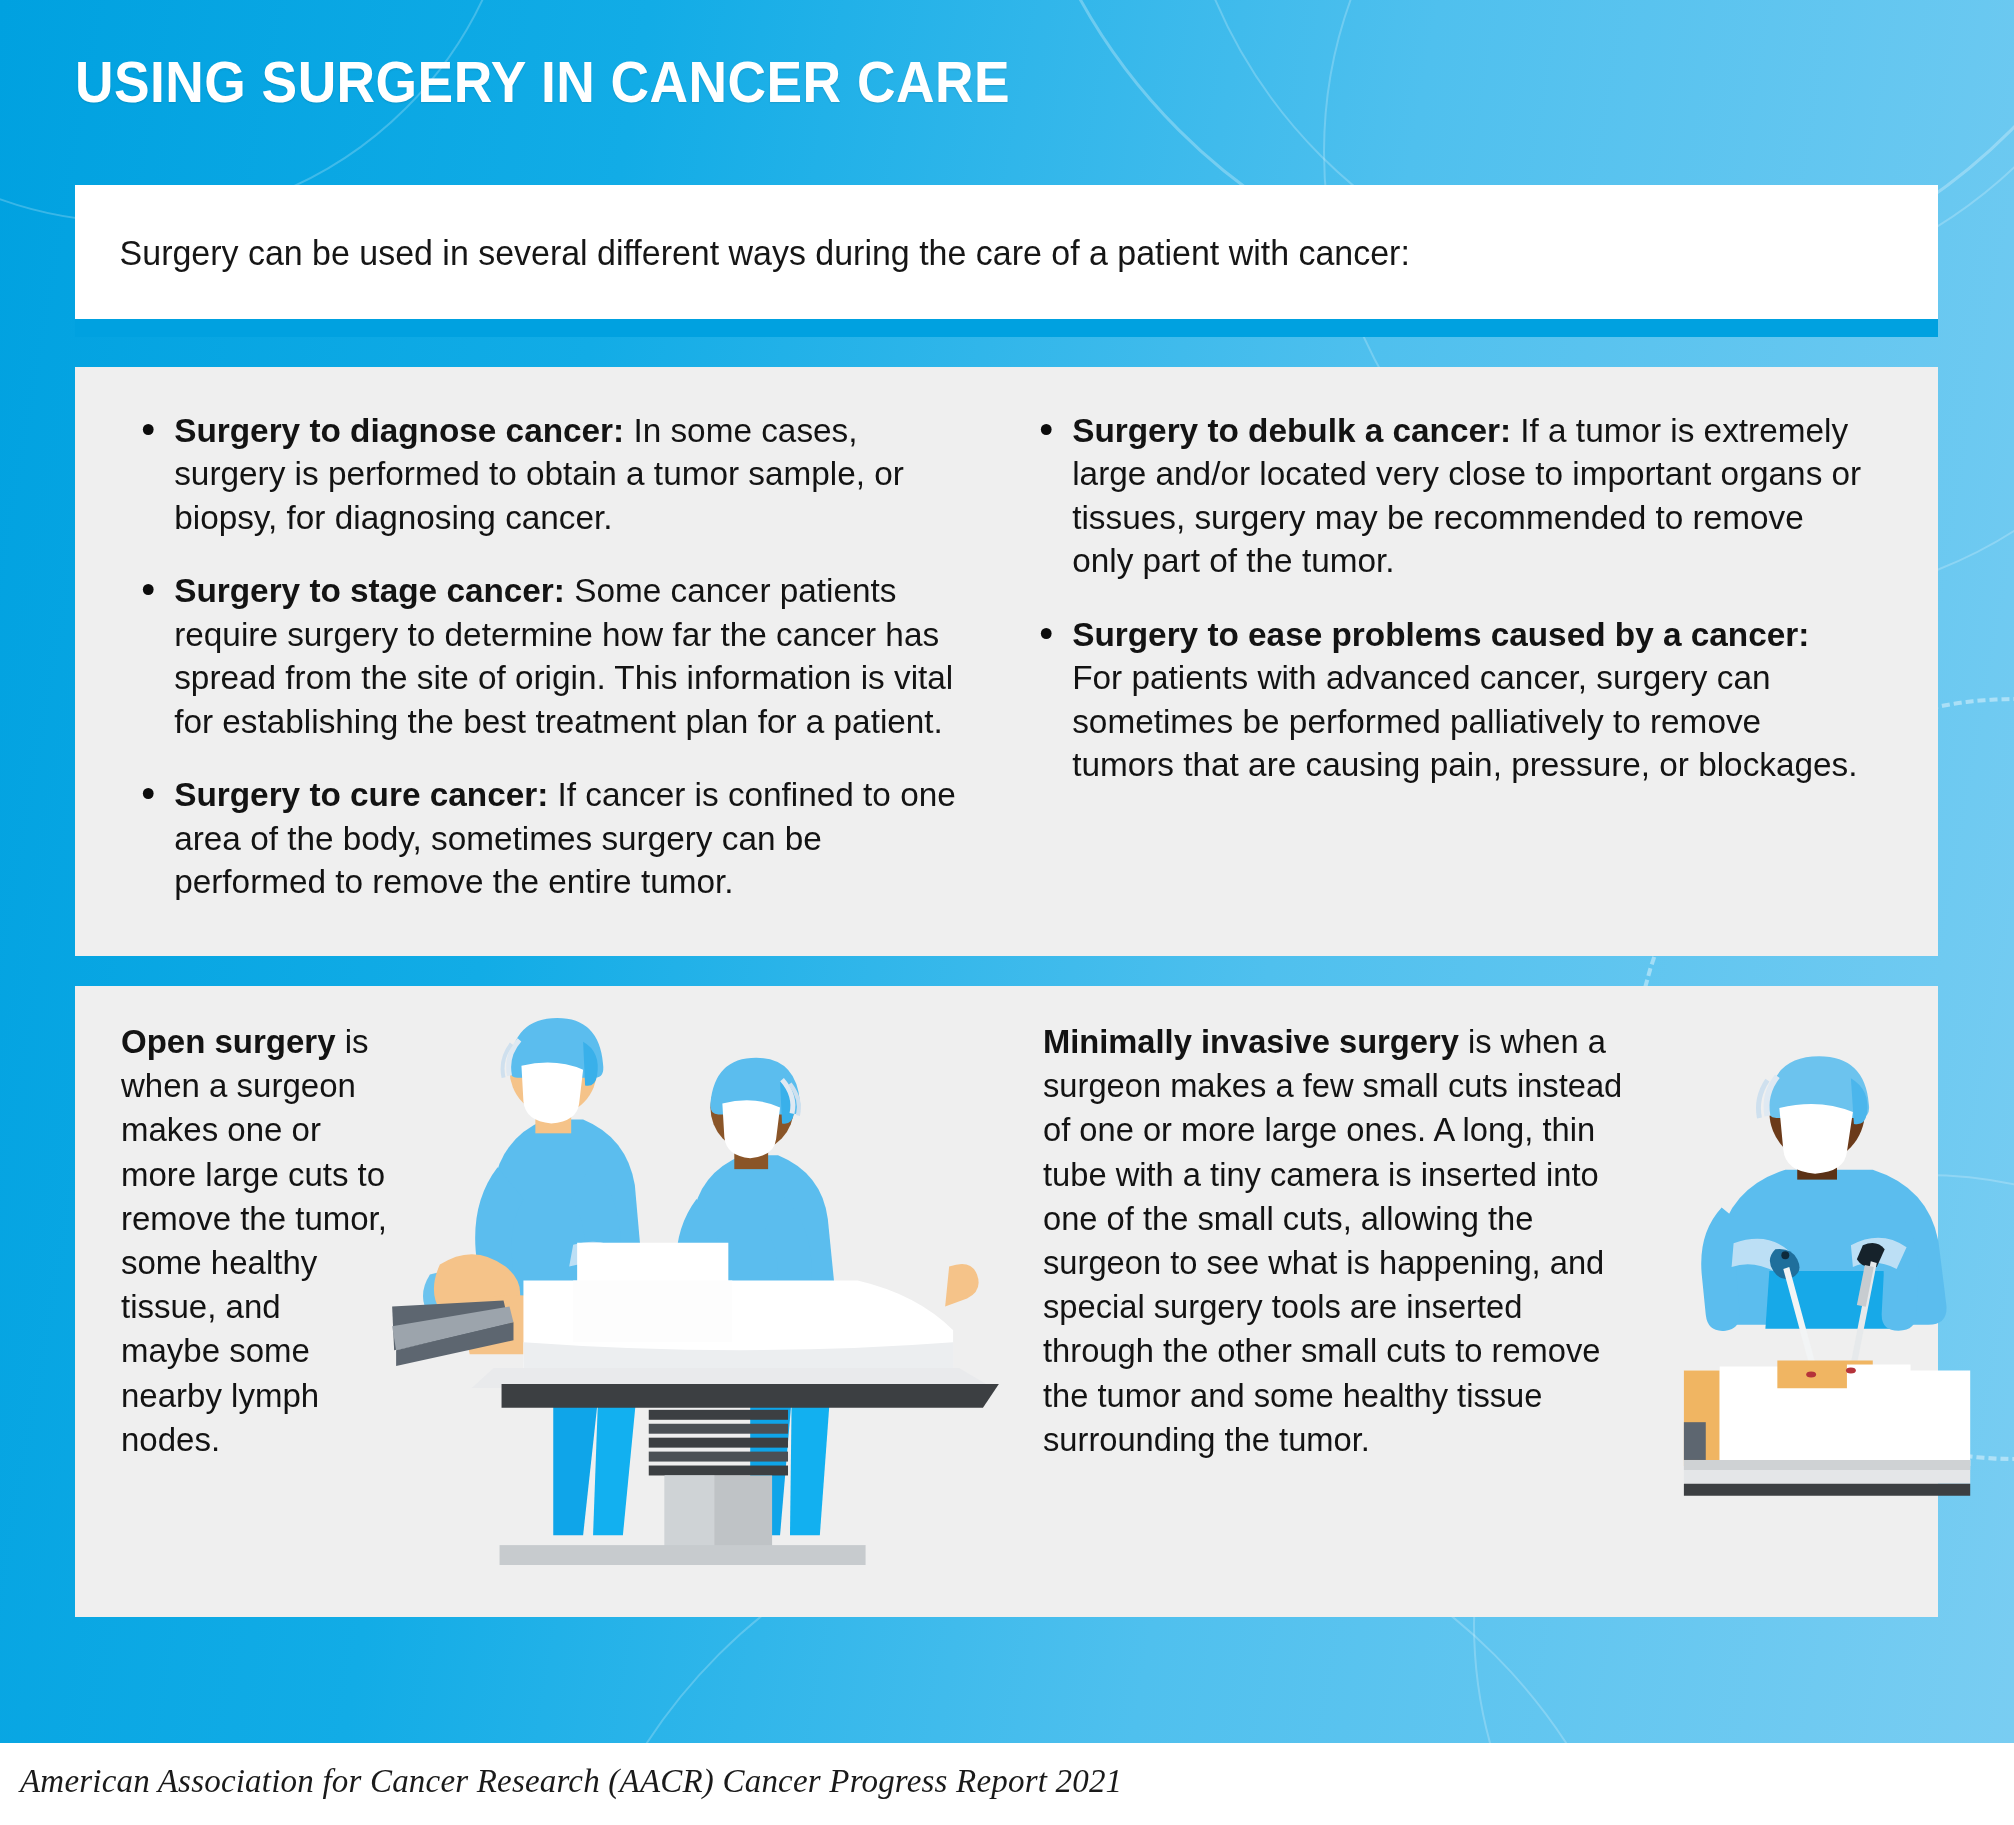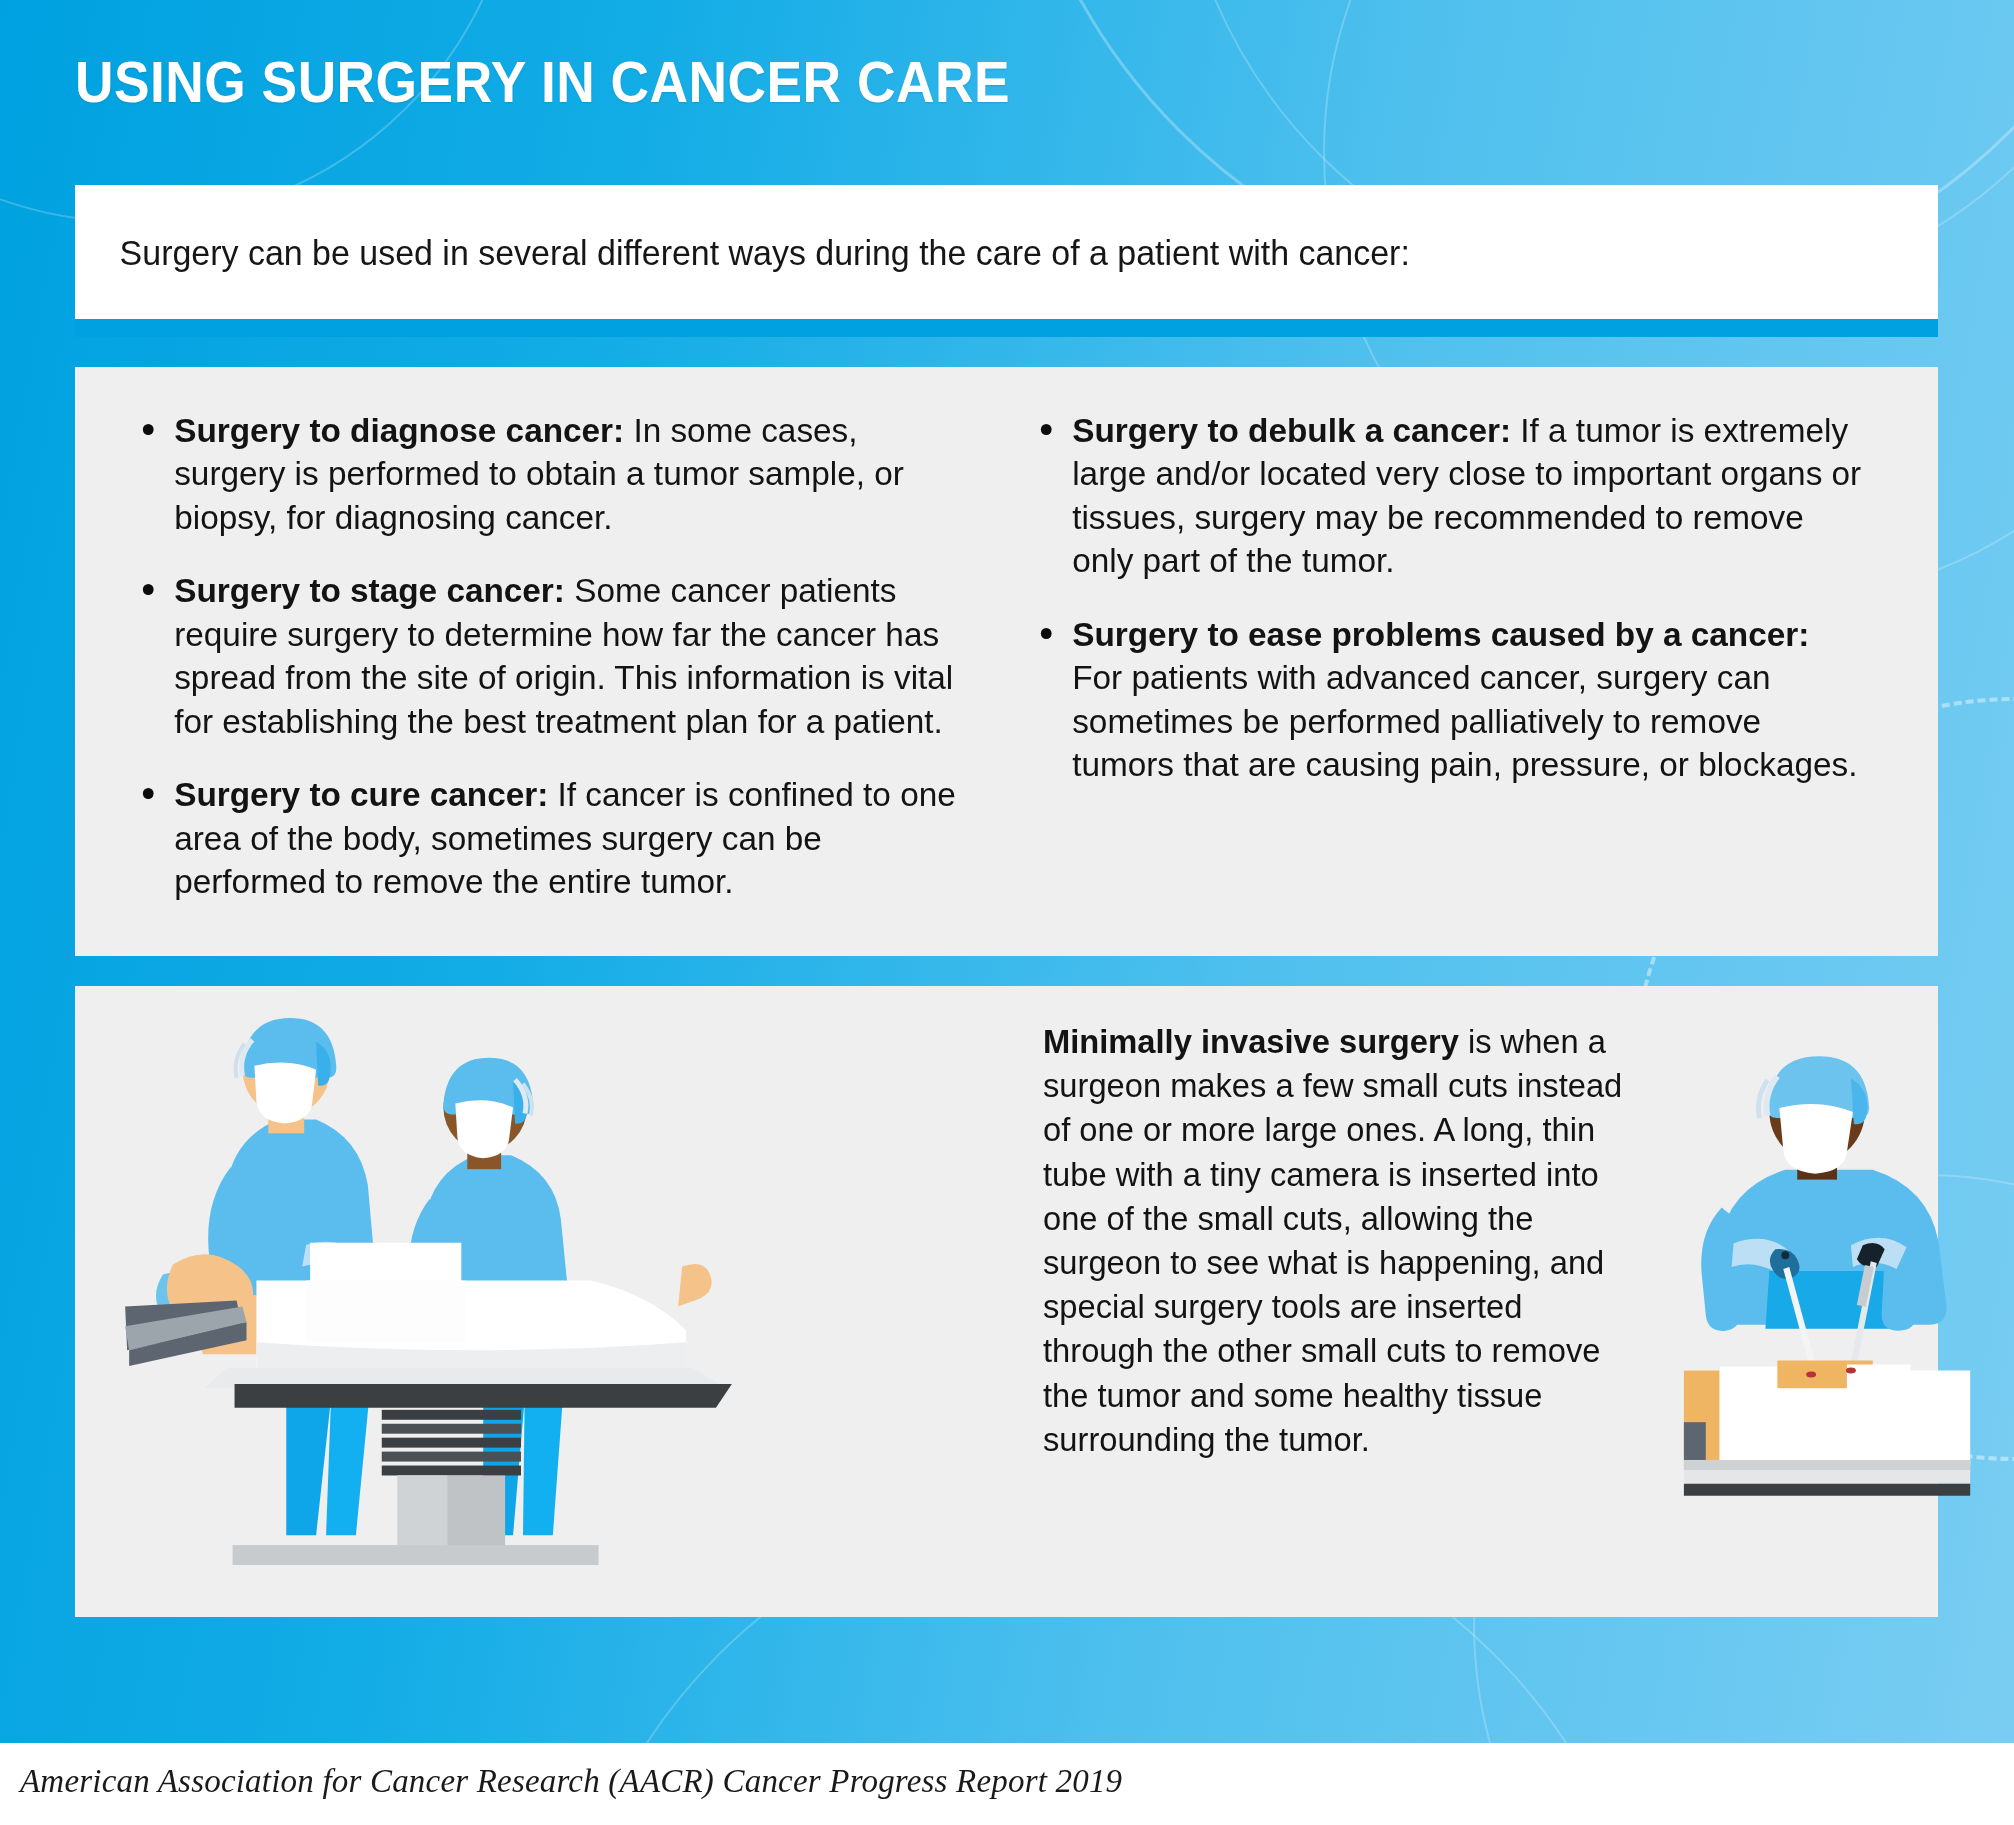--- a/index.html
+++ b/index.html
@@ -154,20 +154,23 @@
         </ul>
       </div>
     </div>
   </div>
 
 
   <div class="band-gray">
     <div class="illus-wrap">
 
       <div class="illus-col left">
+        <div class="caption cap-narrow">
+          <b>Open surgery</b><span> is when a surgeon makes one or more large cuts to remove the tumor, some healthy tissue, and maybe some nearby lymph nodes.</span>
+        </div>
         <div class="art">
           <svg viewBox="0 0 640 560" width="637" height="557" style="position:absolute;left:-10px;top:-12px;">
 
             <path d="M176 365 L224 365 L206 530 L176 530 Z" fill="#0fa5e9"></path>
             <path d="M222 365 L262 365 L246 530 L216 530 Z" fill="#12b0f0"></path>
 
             <path d="M168 112 q-44 18 -52 66 l-12 136 q-2 26 22 28 l122 0 q24 -2 22 -28 l-12 -136 q-8 -48 -52 -66 z" fill="#5bbdee"></path>
 
             <path d="M120 160 q-26 34 -22 84 l6 62 q2 20 20 18 q16 -2 14 -22 l-4 -58 q-1 -30 12 -52 z" fill="#5bbdee"></path>
 
@@ -301,14 +304,14 @@
             <path d="M18 412 l288 0 l0 10 l-288 0 z" fill="#cfd2d4"></path>
           </svg>
         </div>
       </div>
 
     </div>
   </div>
 
 </div>
 
-<div id="footer">American Association for Cancer Research (AACR) Cancer Progress Report 2019</div>
+<div id="footer">American Association for Cancer Research (AACR) Cancer Progress Report 2021</div>
 
 
 </body></html>

